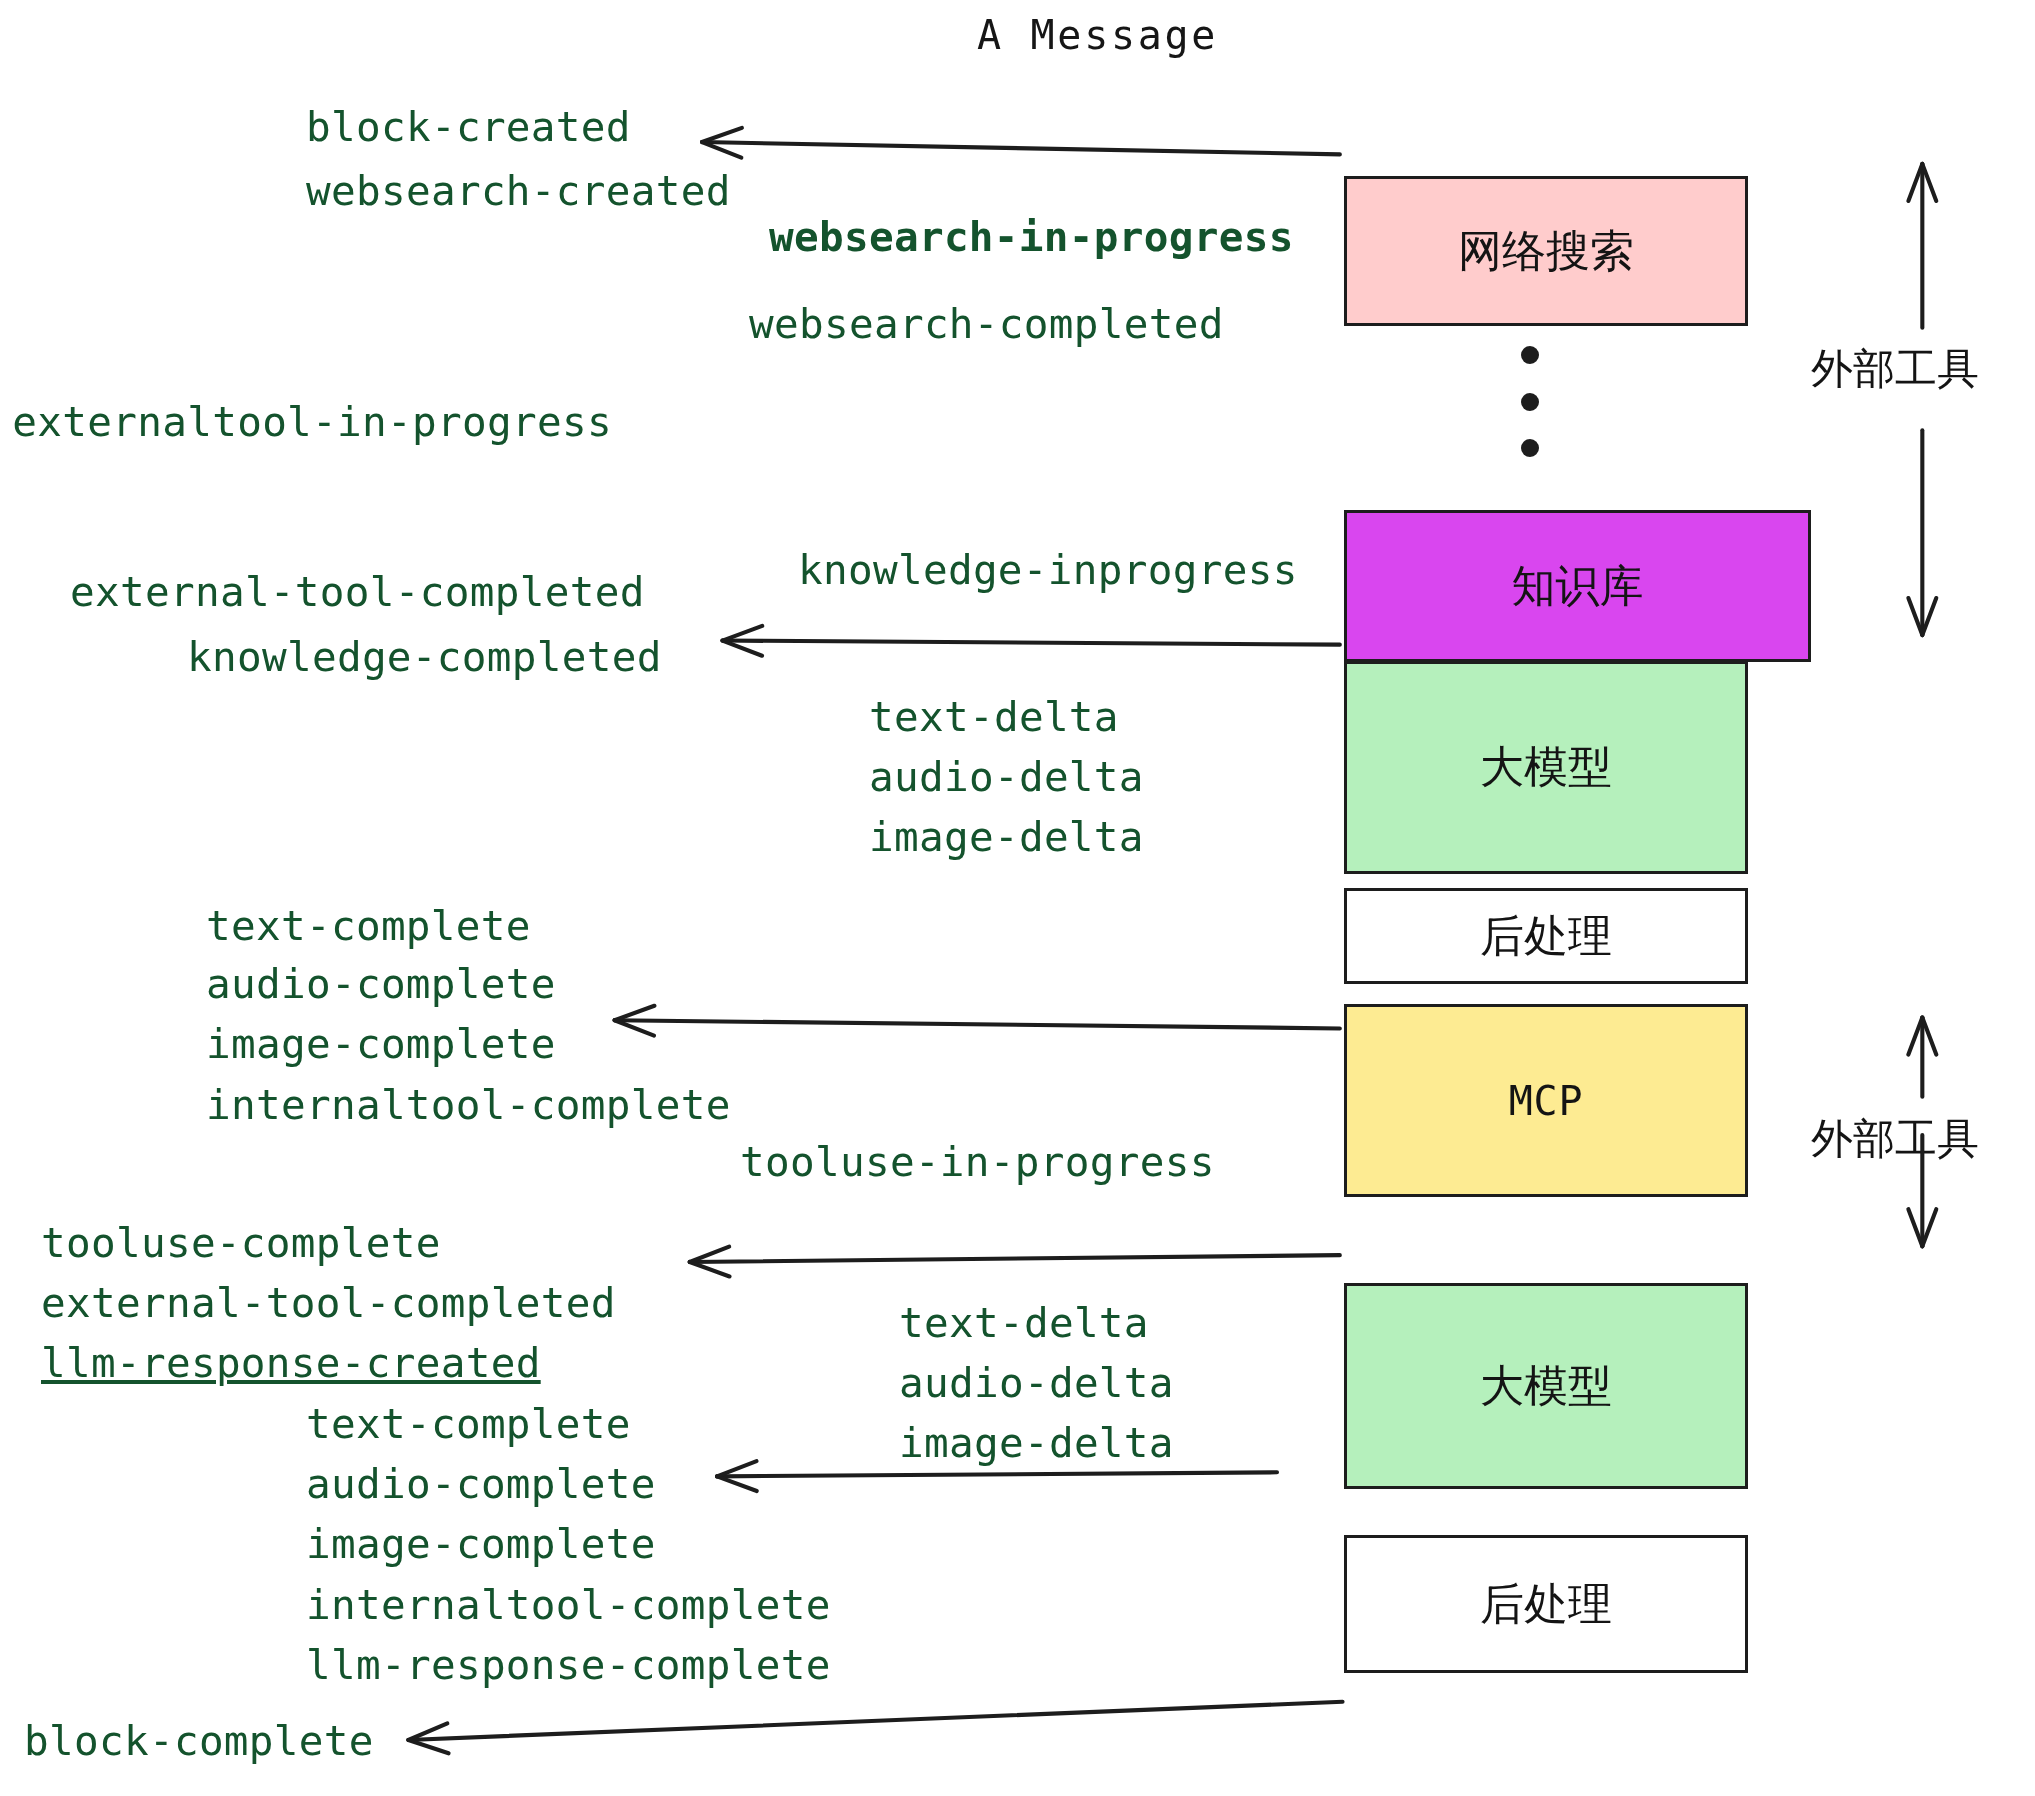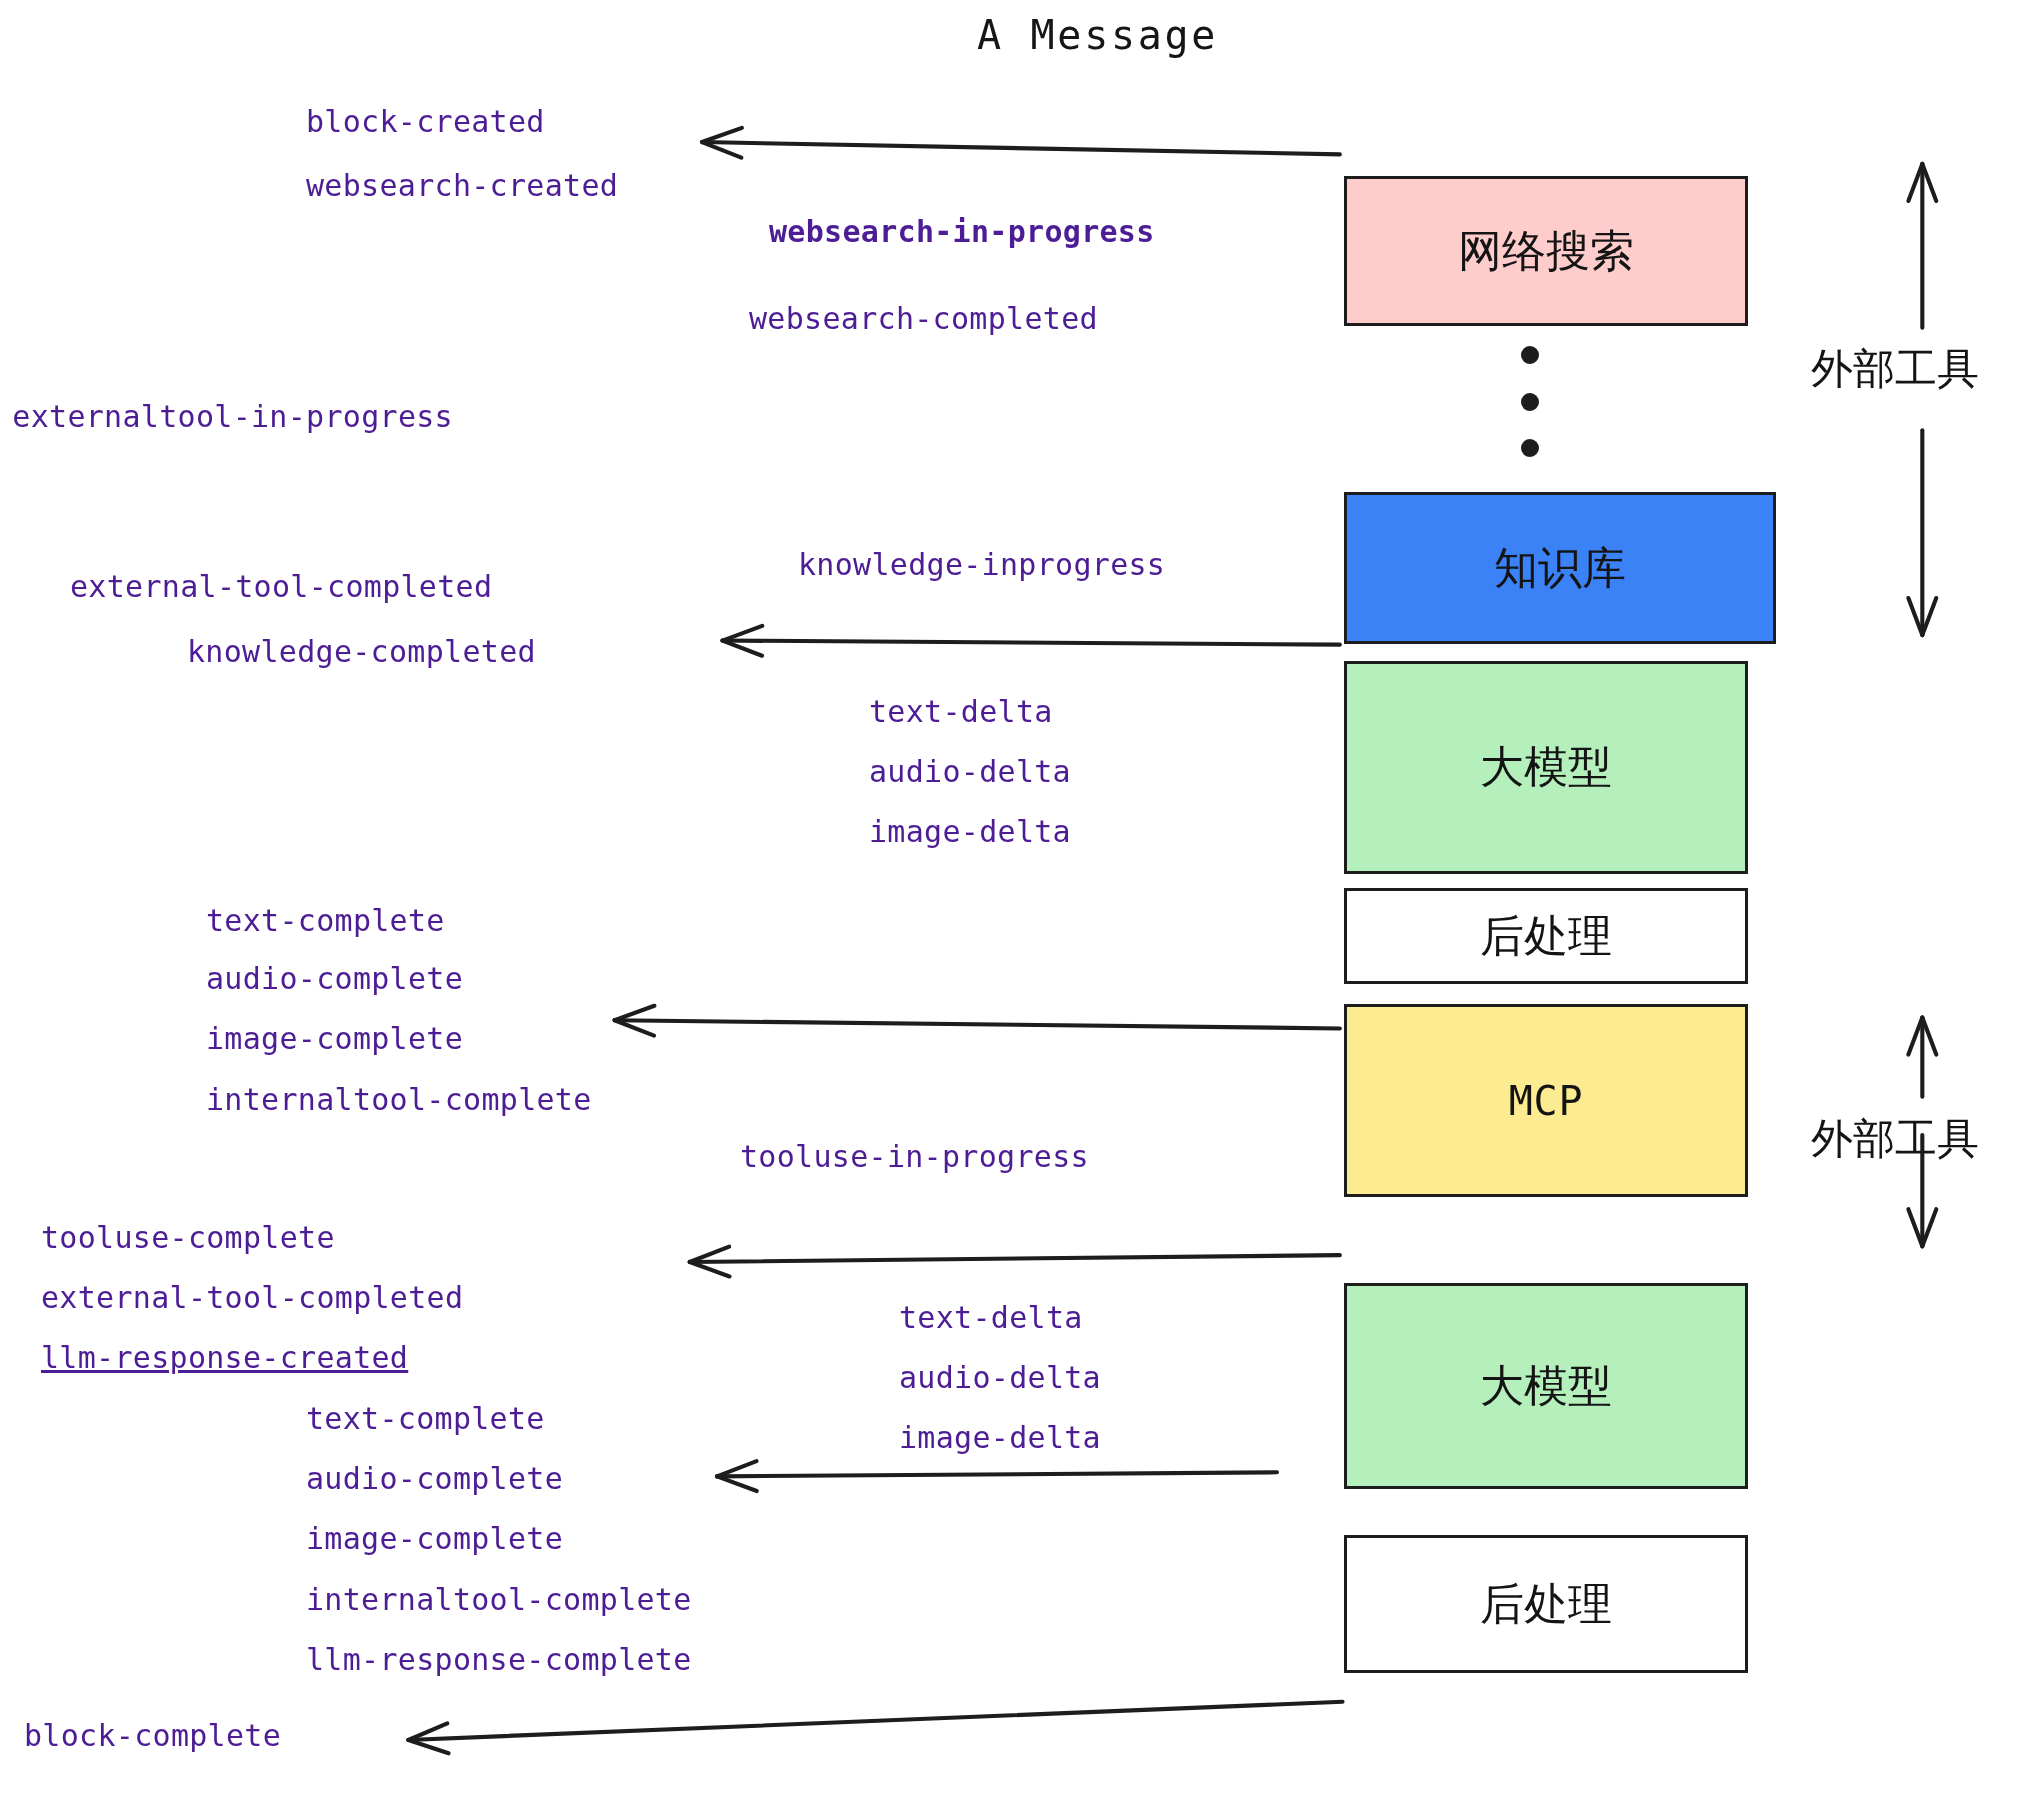--- a/index.html
+++ b/index.html
@@ -12,24 +12,24 @@
     width:2035px;
     height:1796px;
     background:#ffffff;
     overflow:hidden;
     border-radius:31px;
   }
   
   .evt{
     position:absolute;
     font-family:"DejaVu Sans Mono","Liberation Mono",monospace;
-    font-size:30px;
+    font-size:41px;
     line-height:1;
     letter-spacing:0.3px;
-    color:#4c1d95;
+    color:#14532d;
     white-space:nowrap;
   }
   .title{
     position:absolute;
     font-family:"DejaVu Sans Mono","Liberation Mono",monospace;
     font-size:40px;
     letter-spacing:2.7px;
     color:#161616;
     white-space:nowrap;
   }
@@ -79,21 +79,21 @@
 <body>
 
 <div id="stage">
 
   <div class="title" id="diagram-title" style="left:977px;top:12.3px;">A Message</div>
 
   <div id="nodes-layer">
       <div class="node" style="left: 1344px; top: 176px; width: 404px; height: 150px; background: rgb(255, 204, 204);">
         <span class="nlabel">网络搜索</span>
       </div>
-      <div class="node" style="left: 1344px; top: 492px; width: 432px; height: 152px; background: #3b82f6;">
+      <div class="node" style="left: 1344px; top: 510px; width: 467px; height: 152px; background: #d946ef;">
         <span class="nlabel">知识库</span>
       </div>
       <div class="node" style="left: 1344px; top: 661px; width: 404px; height: 213px; background: rgb(181, 240, 188);">
         <span class="nlabel">大模型</span>
       </div>
       <div class="node" style="left: 1344px; top: 888px; width: 404px; height: 96px; background: rgb(255, 255, 255);">
         <span class="nlabel">后处理</span>
       </div>
       <div class="node mono" style="left: 1344px; top: 1004px; width: 404px; height: 193px; background: rgb(253, 235, 146);">
         <span class="nlabel">MCP</span>

